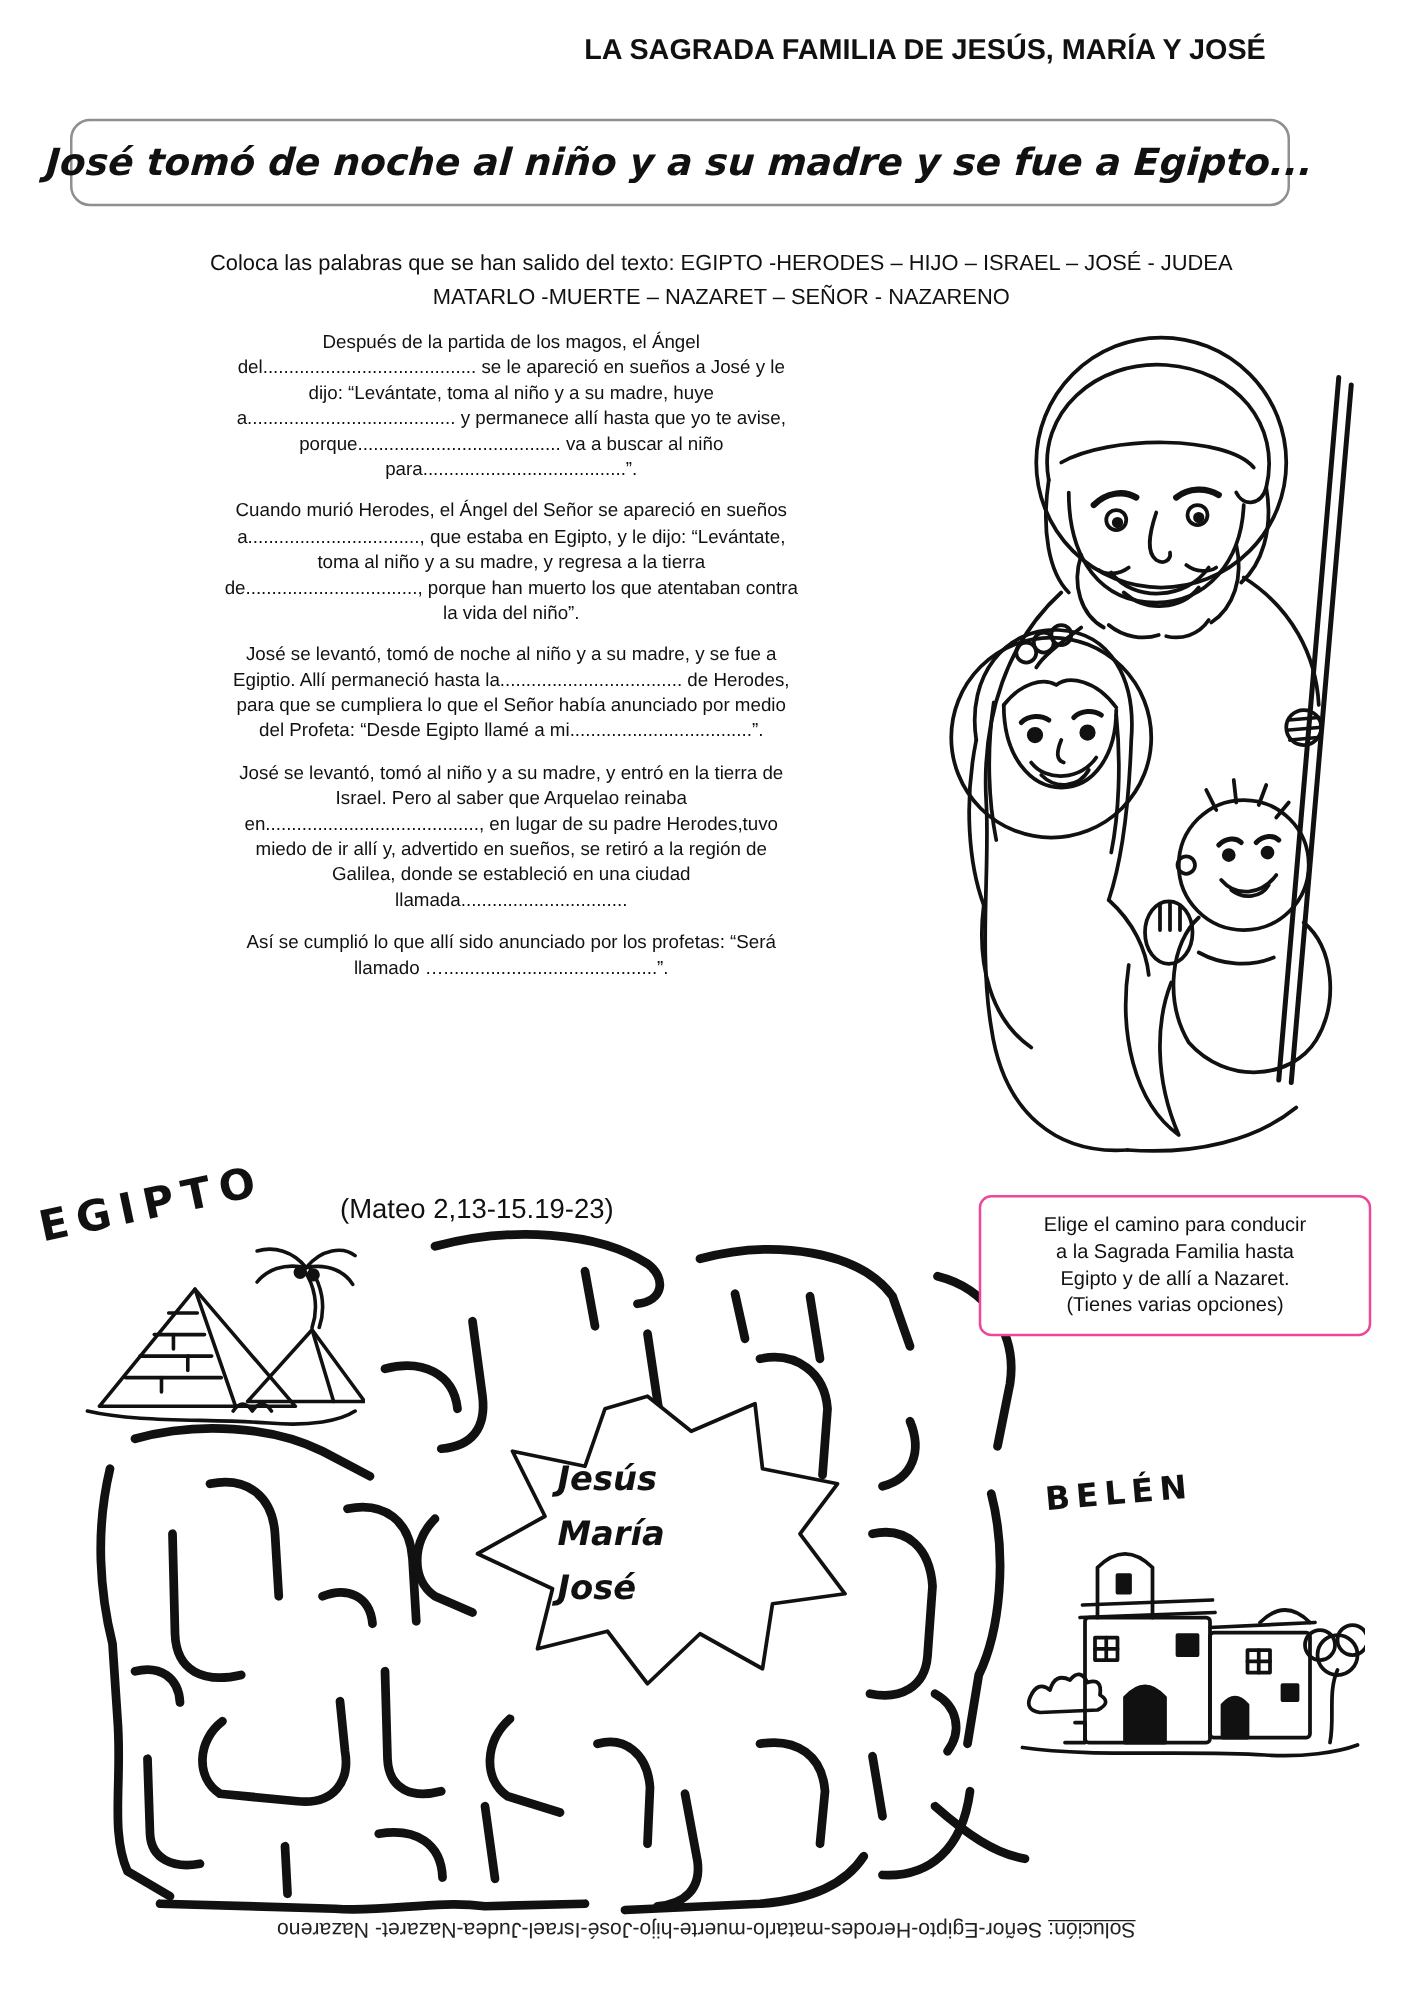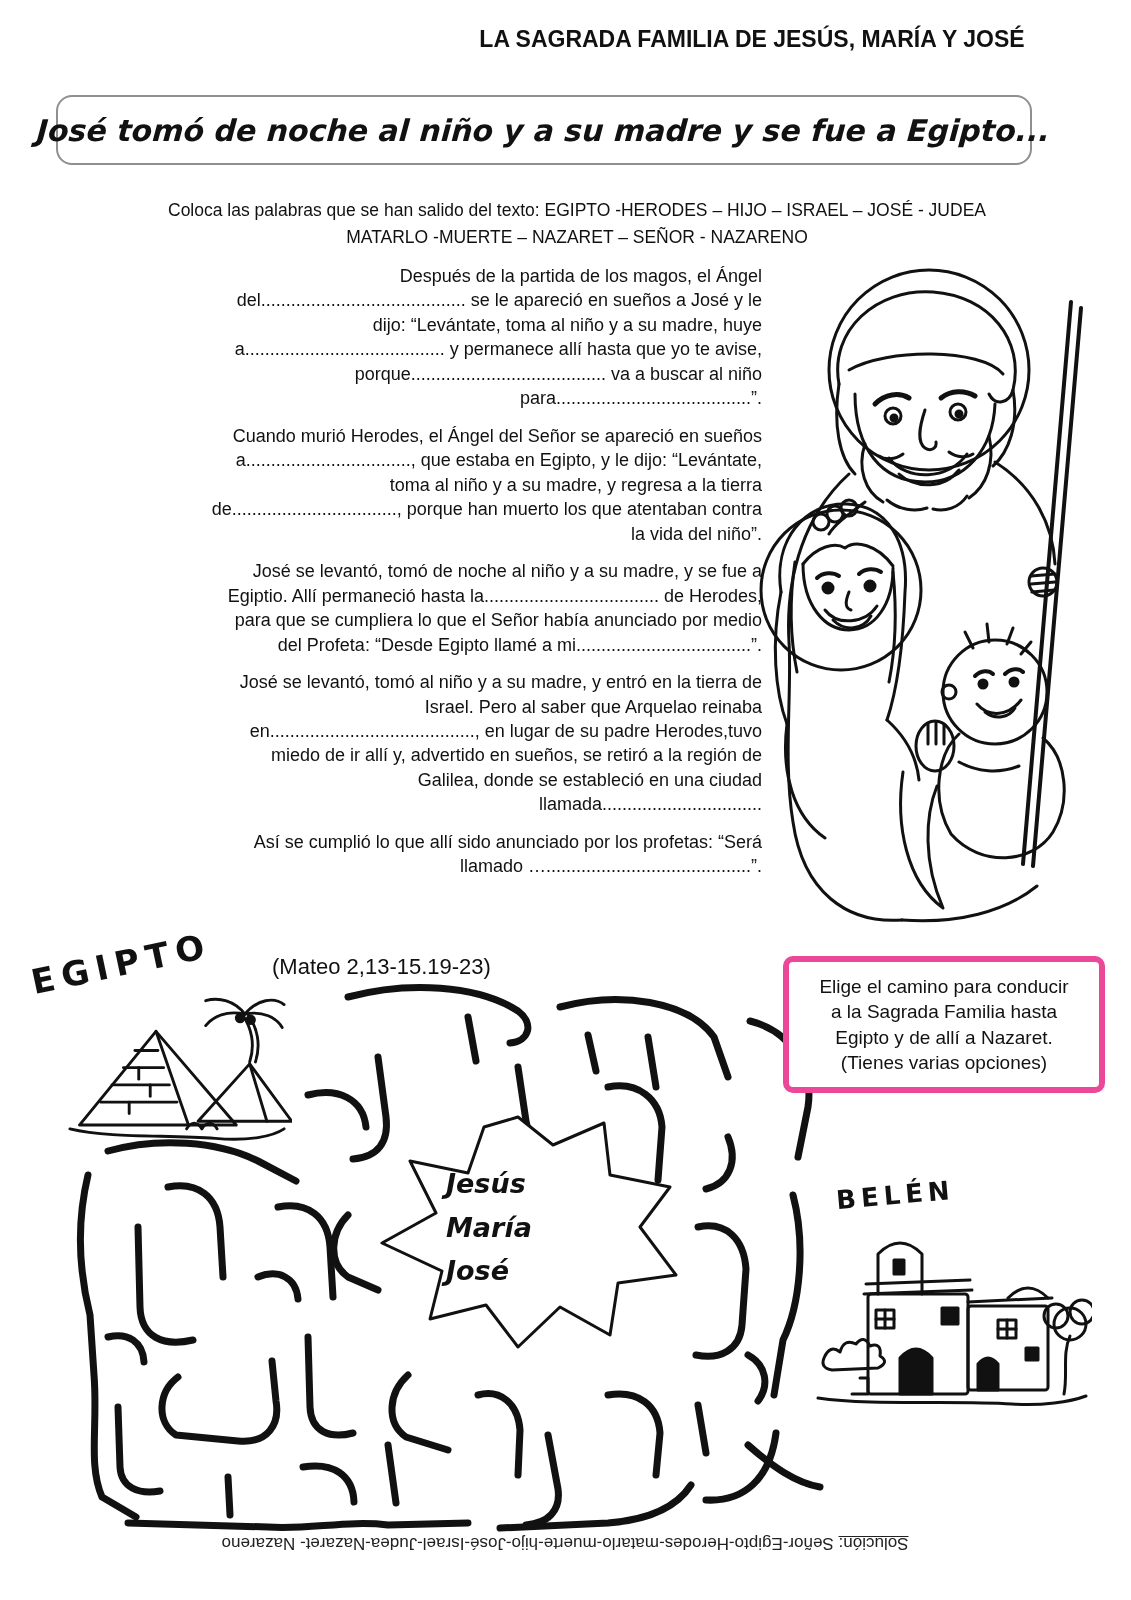--- a/index.html
+++ b/index.html
@@ -3,40 +3,40 @@
 <meta charset="utf-8">
 <style>
   html,body { margin:0; padding:0; background:#ffffff; }
   .page {
     position:relative; width:1131px; height:1600px; background:#fff;
     font-family:"Liberation Sans", sans-serif; color:#111; overflow:hidden;
   }
   .abs { position:absolute; }
 
   .title {
-    left:432px; top:26px; width:640px; text-align:center;
+    left:420px; top:26px; width:640px; text-align:center;
     font-size:23px; font-weight:bold;
   }
 
   .banner {
     left:56px; top:95px; width:972px; height:66px;
     border:2px solid #8f8f8f; border-radius:16px;
     display:flex; align-items:center; justify-content:center; background:#fff;
   }
   .banner-text {
     font-family:"DejaVu Sans", sans-serif; font-style:italic; font-weight:bold;
     font-size:30px; transform:skewX(-4deg); white-space:nowrap;
   }
 
   .instructions {
     left:72px; top:197px; width:1010px; text-align:center;
     font-size:17.5px; line-height:1.55;
   }
 
-  .story { left:56px; top:264px; width:706px; font-size:18px; line-height:1.36; text-align:right; }
+  .story { left:56px; top:264px; width:706px; font-size:15px; line-height:1.36; text-align:center; }
   .story p { margin:0 0 13px 0; white-space:pre-line; }
 
   .illustration { left:737px; top:252px; width:356px; height:690px; }
 
   .mateo { left:272px; top:938px; font-size:22px;margin-top:16px; }
 
   .egipto-label {
     left:36px; top:962px; transform:rotate(-12deg); transform-origin:left bottom;
     font-family:"DejaVu Sans", sans-serif; font-size:34px; font-weight:bold; letter-spacing:7px;
   }
@@ -44,22 +44,22 @@
 
   .maze { left:48px; top:975px; width:784px; height:575px; }
   .maze-center {
     left:446px; top:1162px; width:160px; text-align:left;
     font-family:"DejaVu Sans", sans-serif; font-style:italic; font-weight:bold;
     font-size:27px; line-height:1.62; white-space:pre-line; z-index:5;
   }
 
   .route-box {
     left:783px; top:956px; width:284px; padding:12px 13px;
-    border:6px solid #ec4899; border-radius:10px; background:#fff;
-    text-align:center; font-size:19px; line-height:1.33; white-space:pre-line; z-index:4;
+    border:2px solid #ec4899; border-radius:10px; background:#fff;
+    text-align:center; font-size:16px; line-height:1.33; white-space:pre-line; z-index:4;
   }
 
   .belen-label {
     left:836px; top:1180px; transform:rotate(-5deg);
     font-family:"DejaVu Sans", sans-serif; font-size:26px; font-weight:bold; letter-spacing:5px; z-index:4;
   }
   .houses { left:812px; top:1198px; width:280px; height:220px; z-index:3; }
 
   .solution {
     left:120px; top:1533px; width:890px; text-align:center;

